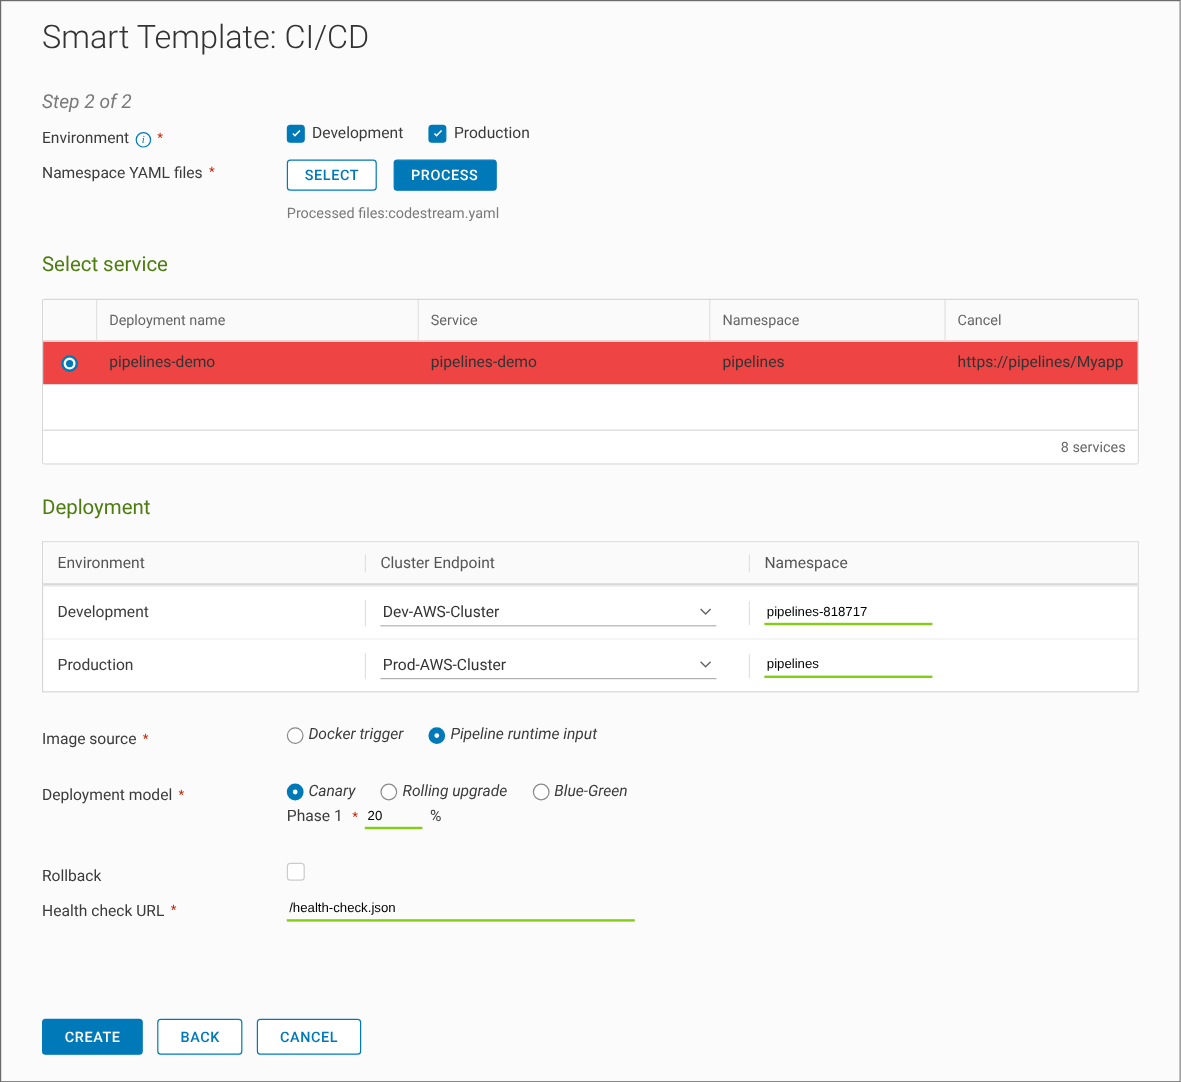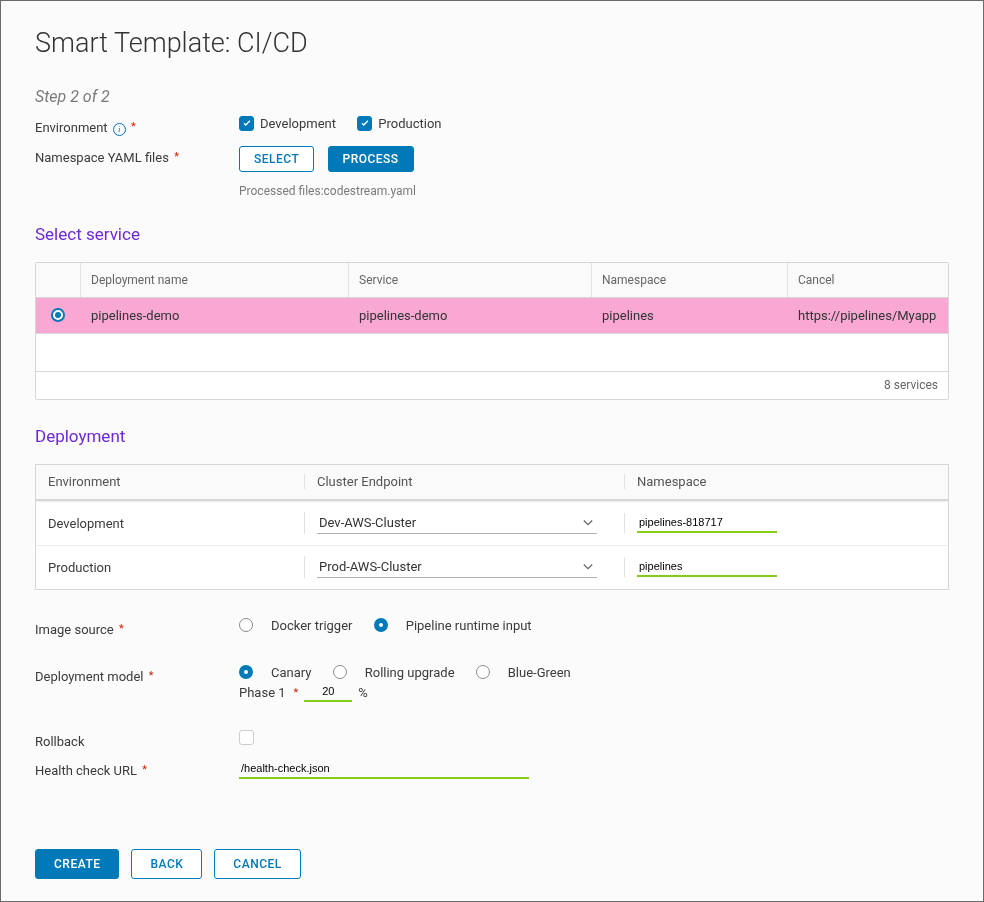--- a/index.html
+++ b/index.html
@@ -8,21 +8,21 @@
     font-family: -apple-system, BlinkMacSystemFont, "Segoe UI", Roboto, "Helvetica Neue", Arial, sans-serif;
     background: #fff;
     color: #3b3b3b;
     font-size: 13px;
   }
   .page {
     width: 984px;
     height: 902px;
     border: 1px solid #6b6b6b;
     background: #fbfbfb;
-    padding: 26px 34px 20px 34px;
+    padding: 14px 34px 20px 34px;
     position: relative;
   }
   .title {
     font-size: 27px;
     font-weight: 300;
     color: #333;
     margin: 0 0 28px 0;
   }
   .step {
     font-size: 16px;
@@ -77,21 +77,21 @@
     cursor: pointer;
     border: 1px solid transparent;
     margin-right: 10px;
   }
   .btn-outline { background: #fff; border-color: #0079b8; color: #0079b8; }
   .btn-primary { background: #0079b8; color: #fff; border-color: #0079b8; text-align: right; }
   .processed-text { font-size: 12px; color: #7a7a7a; margin-top: 12px; }
 
   .section-heading {
     font-size: 17px;
-    color: #6d28d9;
+    color: #4d7c0f;
     font-weight: 400;
     margin: 26px 0 18px 0;
   }
   .table1 {
     width: 100%;
     border: 1px solid #d7d7d7;
     border-radius: 2px;
     background: #fff;
   }
   .table1 .thead {
@@ -112,21 +112,21 @@
   }
   .table1 .thead > div:first-child,
   .table1 .trow > div:first-child { border-left: none; }
   .col-radio { width: 44px; justify-content: center; border-left: none !important; }
   .col1 { width: 268px; }
   .col2 { width: 243px; }
   .col3 { width: 196px; }
   .col4 { flex: 1; }
   .table1 .trow {
     display: flex;
-    background: #f9a8d4;
+    background: #ef4444;
     height: 36px;
     font-size: 13px;
     color: #333;
     border-top: 1px solid #d7d7d7;
   }
   .table1 .trow > div { border-left-color: transparent; }
   .table1 .trow-blank { height: 38px; border-top: 1px solid #d7d7d7; background: #fff; }
   .table1 .tfoot {
     height: 28px; border-top: 1px solid #d7d7d7;
     display: flex; justify-content: flex-end; align-items: center;
@@ -141,21 +141,21 @@
   }
   .radio-dot.checked::after {
     content: ""; width: 6px; height: 6px; border-radius: 50%; background: #0079b8;
   }
   .radio-open {
     width: 14px; height: 14px; border-radius: 50%;
     border: 1px solid #8a8a8a; background: #fff; display: inline-block;
   }
   .radio-open.checked { border: 5px solid #0079b8; }
   .radio-group { display: inline-flex; align-items: center; margin-right: 18px; cursor: pointer; }
-  .radio-group .lbl { margin-left: 18px; }
+  .radio-group .lbl { margin-left: 4px; font-style: italic; }
 
   .table2 {
     width: 100%;
     border: 1px solid #d7d7d7;
     background: #fff;
   }
   .table2 .thead2 {
     display: flex;
     height: 36px;
     align-items: center;
@@ -347,21 +347,21 @@
         <span class="radio-open"></span>
         <span class="lbl">Rolling upgrade</span>
       </span>
       <span class="radio-group">
         <span class="radio-open"></span>
         <span class="lbl">Blue-Green</span>
       </span>
       <div class="phase-row">
         <span class="plabel">Phase 1</span>
         <span class="req">*</span>
-        <input class="txt-in narrow" style="margin-left: 6px; text-align: center;" value="20">
+        <input class="txt-in narrow" style="margin-left: 6px;" value="20">
         <span class="pct">%</span>
       </div>
     </div>
   </div>
 
   <div style="height:18px"></div>
 
   <div class="form-row">
     <div class="form-label">Rollback</div>
     <div>

